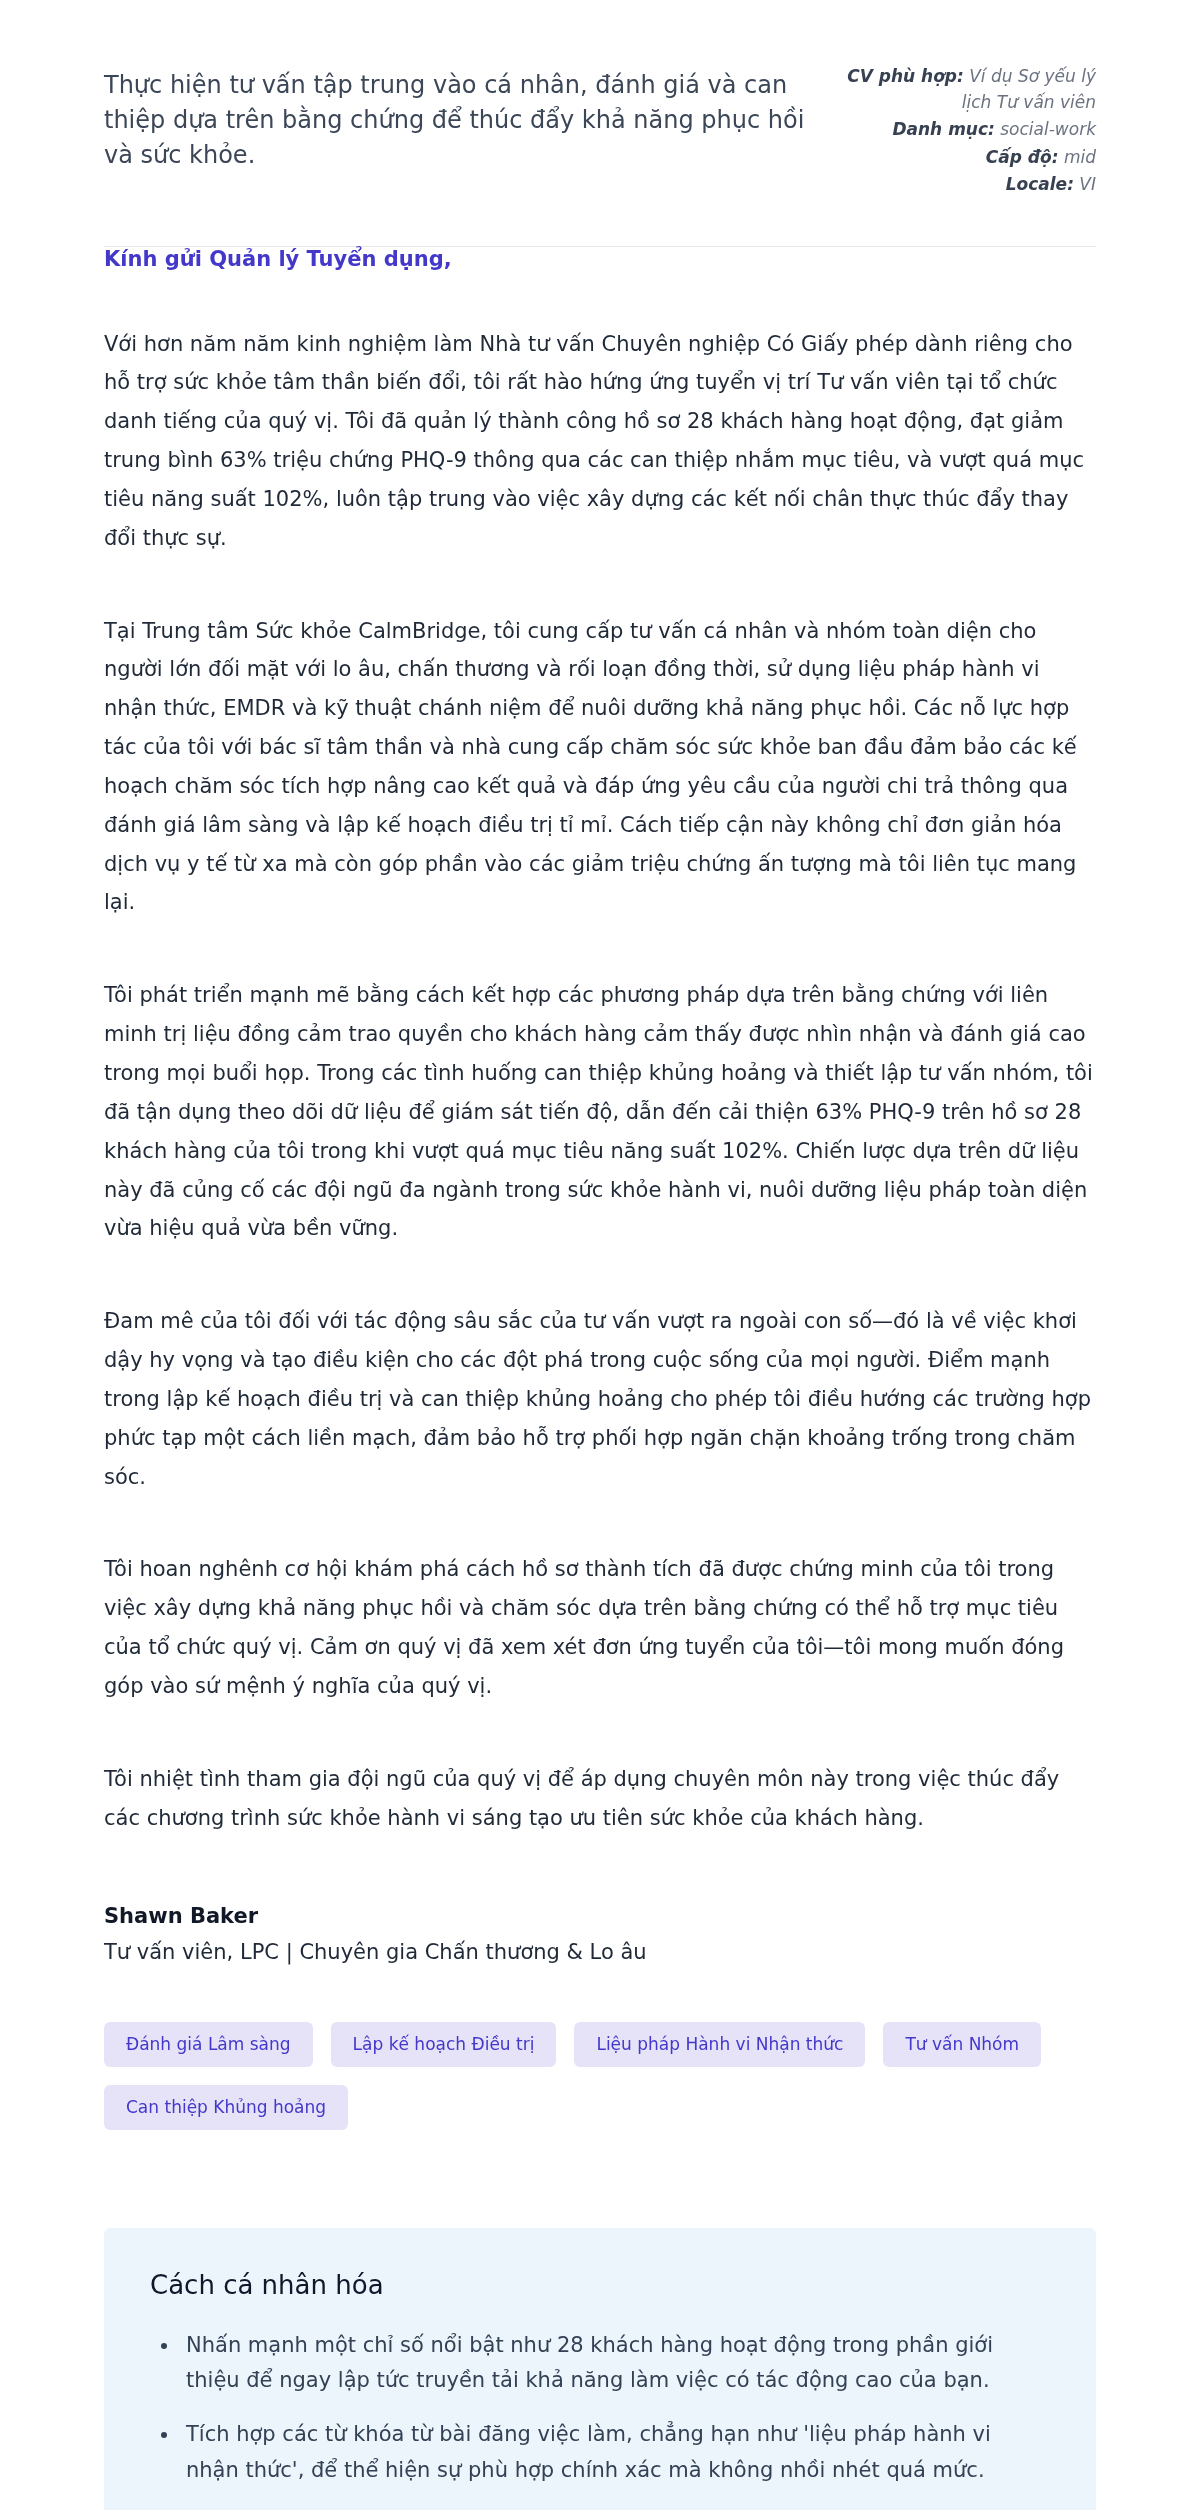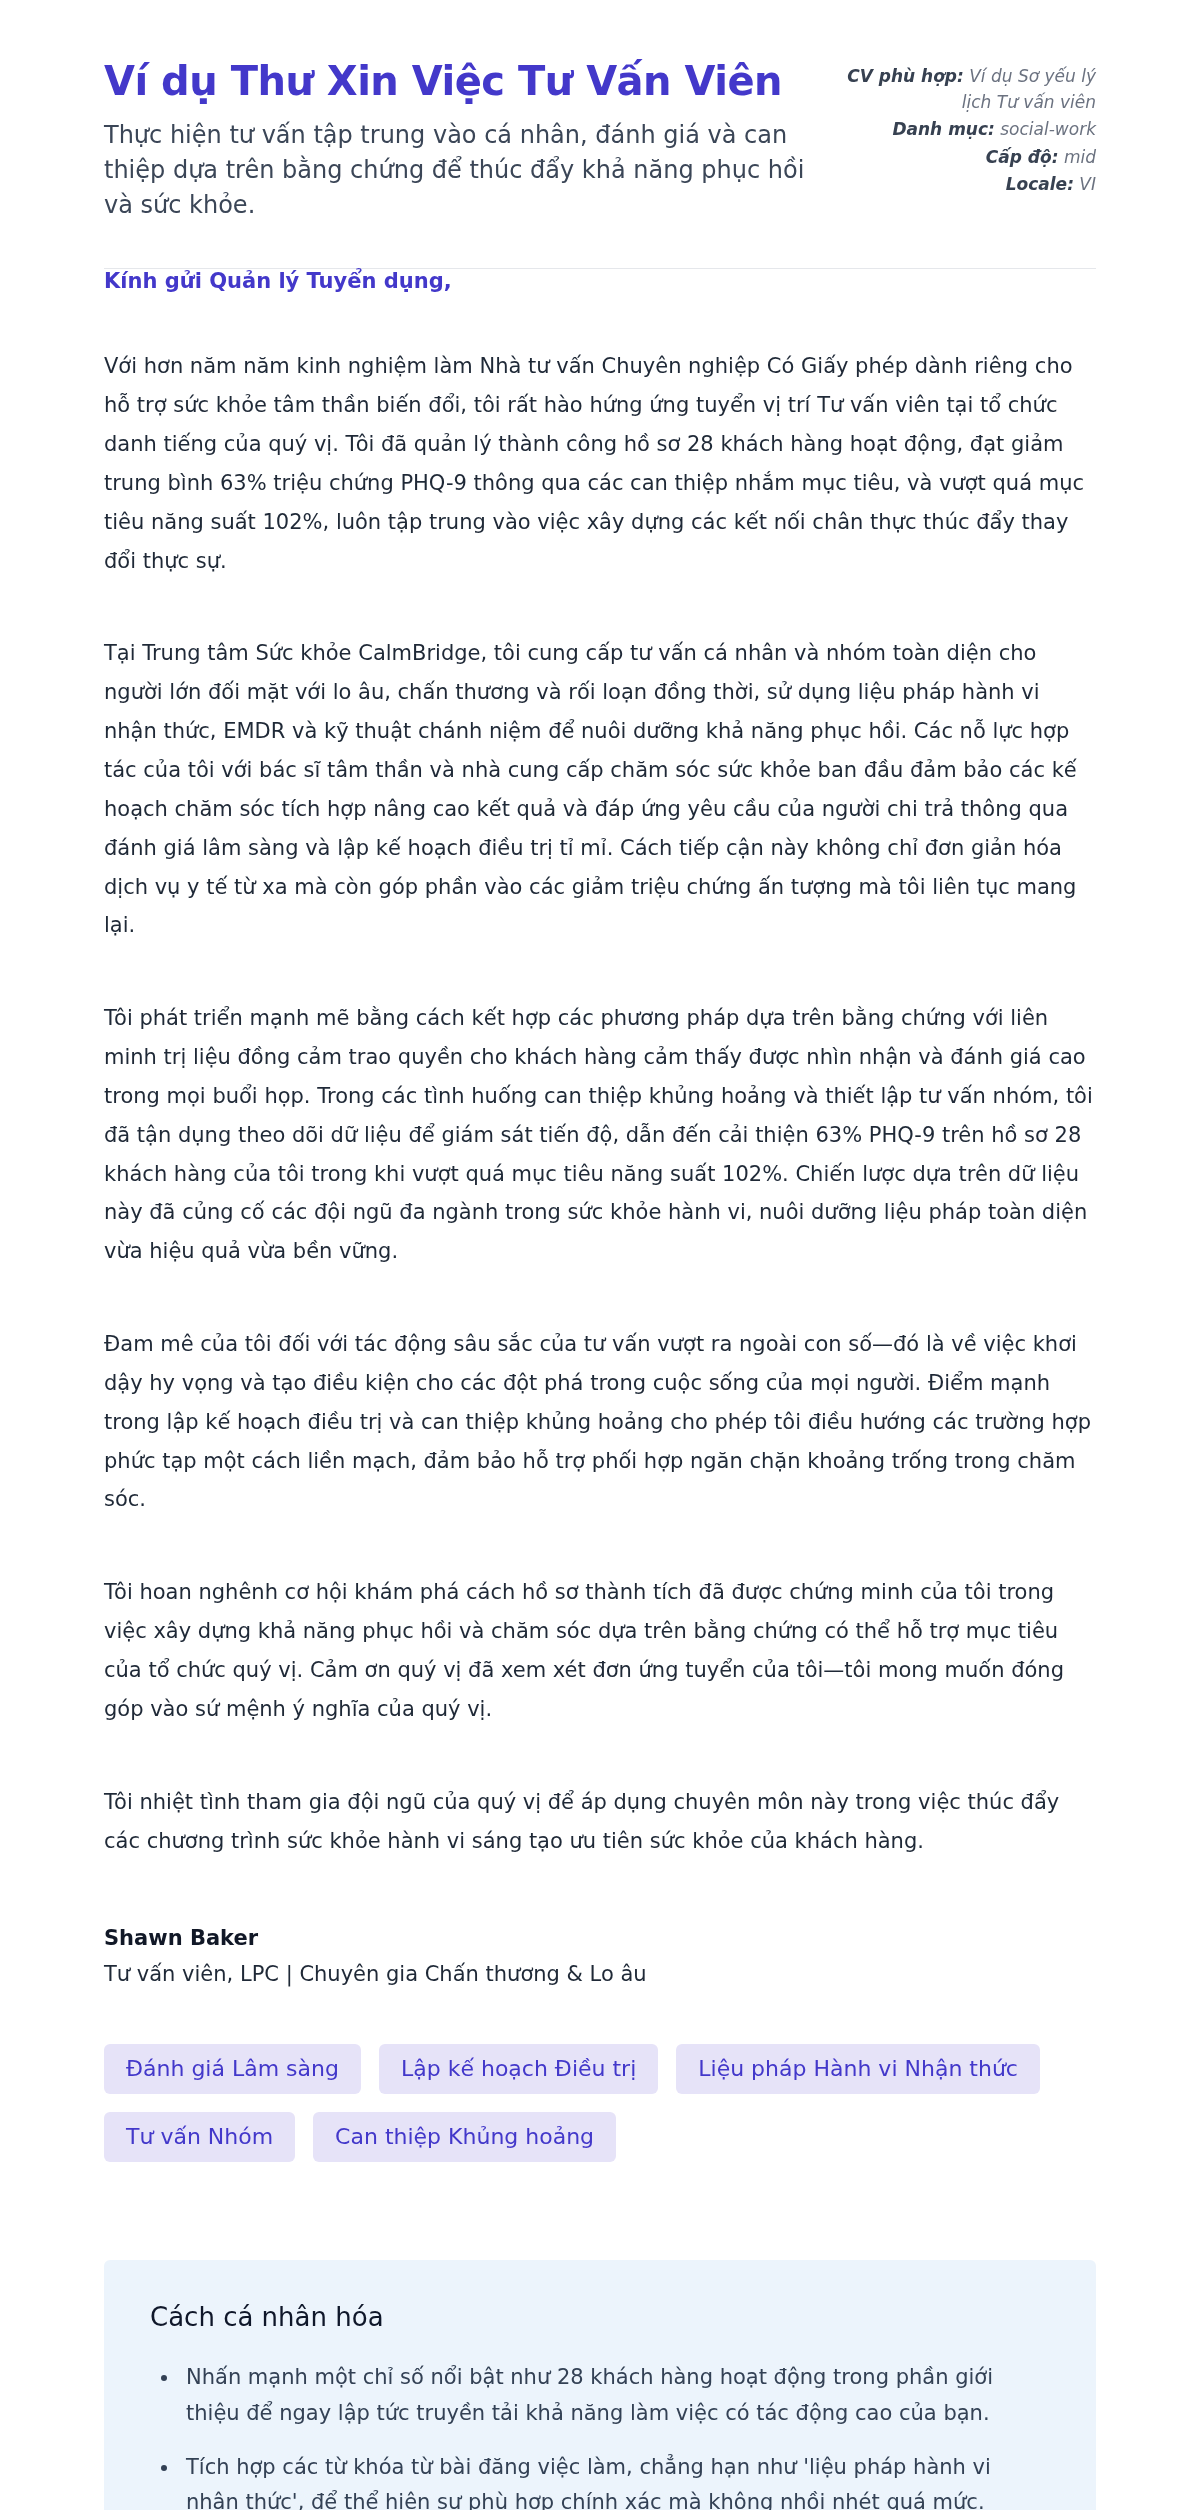--- a/index.html
+++ b/index.html
@@ -57,21 +57,21 @@
   }
 
   .sig-name { margin-top: 66px; font-size: 21px; font-weight: bold; color: #111827; }
   .sig-title { margin-top: 12px; font-size: 21px; color: #1f2937; }
 
   .tags { margin-top: 58px; display: flex; flex-wrap: wrap; gap: 18px; max-width: 992px; }
   .tag {
     display: inline-block;
     background: #e6e3f8;
     color: #4338ca;
-    font-size: 22px;
+    font-size: 17px;
     line-height: 1;
     padding: 14px 22px;
     border-radius: 6px;
     white-space: nowrap;
     cursor: pointer;
   }
 
   .panel {
     margin-top: 98px;
     background: #ecf4fc;
@@ -90,21 +90,20 @@
   }
   .panel-list li:last-child { margin-bottom: 0; }
 </style>
 </head>
 <body>
 
 <div class="page">
 
   <header class="header">
     <div class="header-left">
-      <h1 class="title">Ví dụ Thư Xin Việc Tư Vấn Viên</h1>
       <p class="subtitle">Thực hiện tư vấn tập trung vào cá nhân, đánh giá và can thiệp dựa trên bằng chứng để thúc đẩy khả năng phục hồi và sức khỏe.</p>
     </div>
     <aside class="meta">
       <div class="meta-row">
         <span class="meta-label">CV phù hợp:</span>
         <span class="meta-value">Ví dụ Sơ yếu lý lịch Tư vấn viên</span>
       </div>
       <div class="meta-row">
         <span class="meta-label">Danh mục:</span>
         <span class="meta-value">social-work</span>

